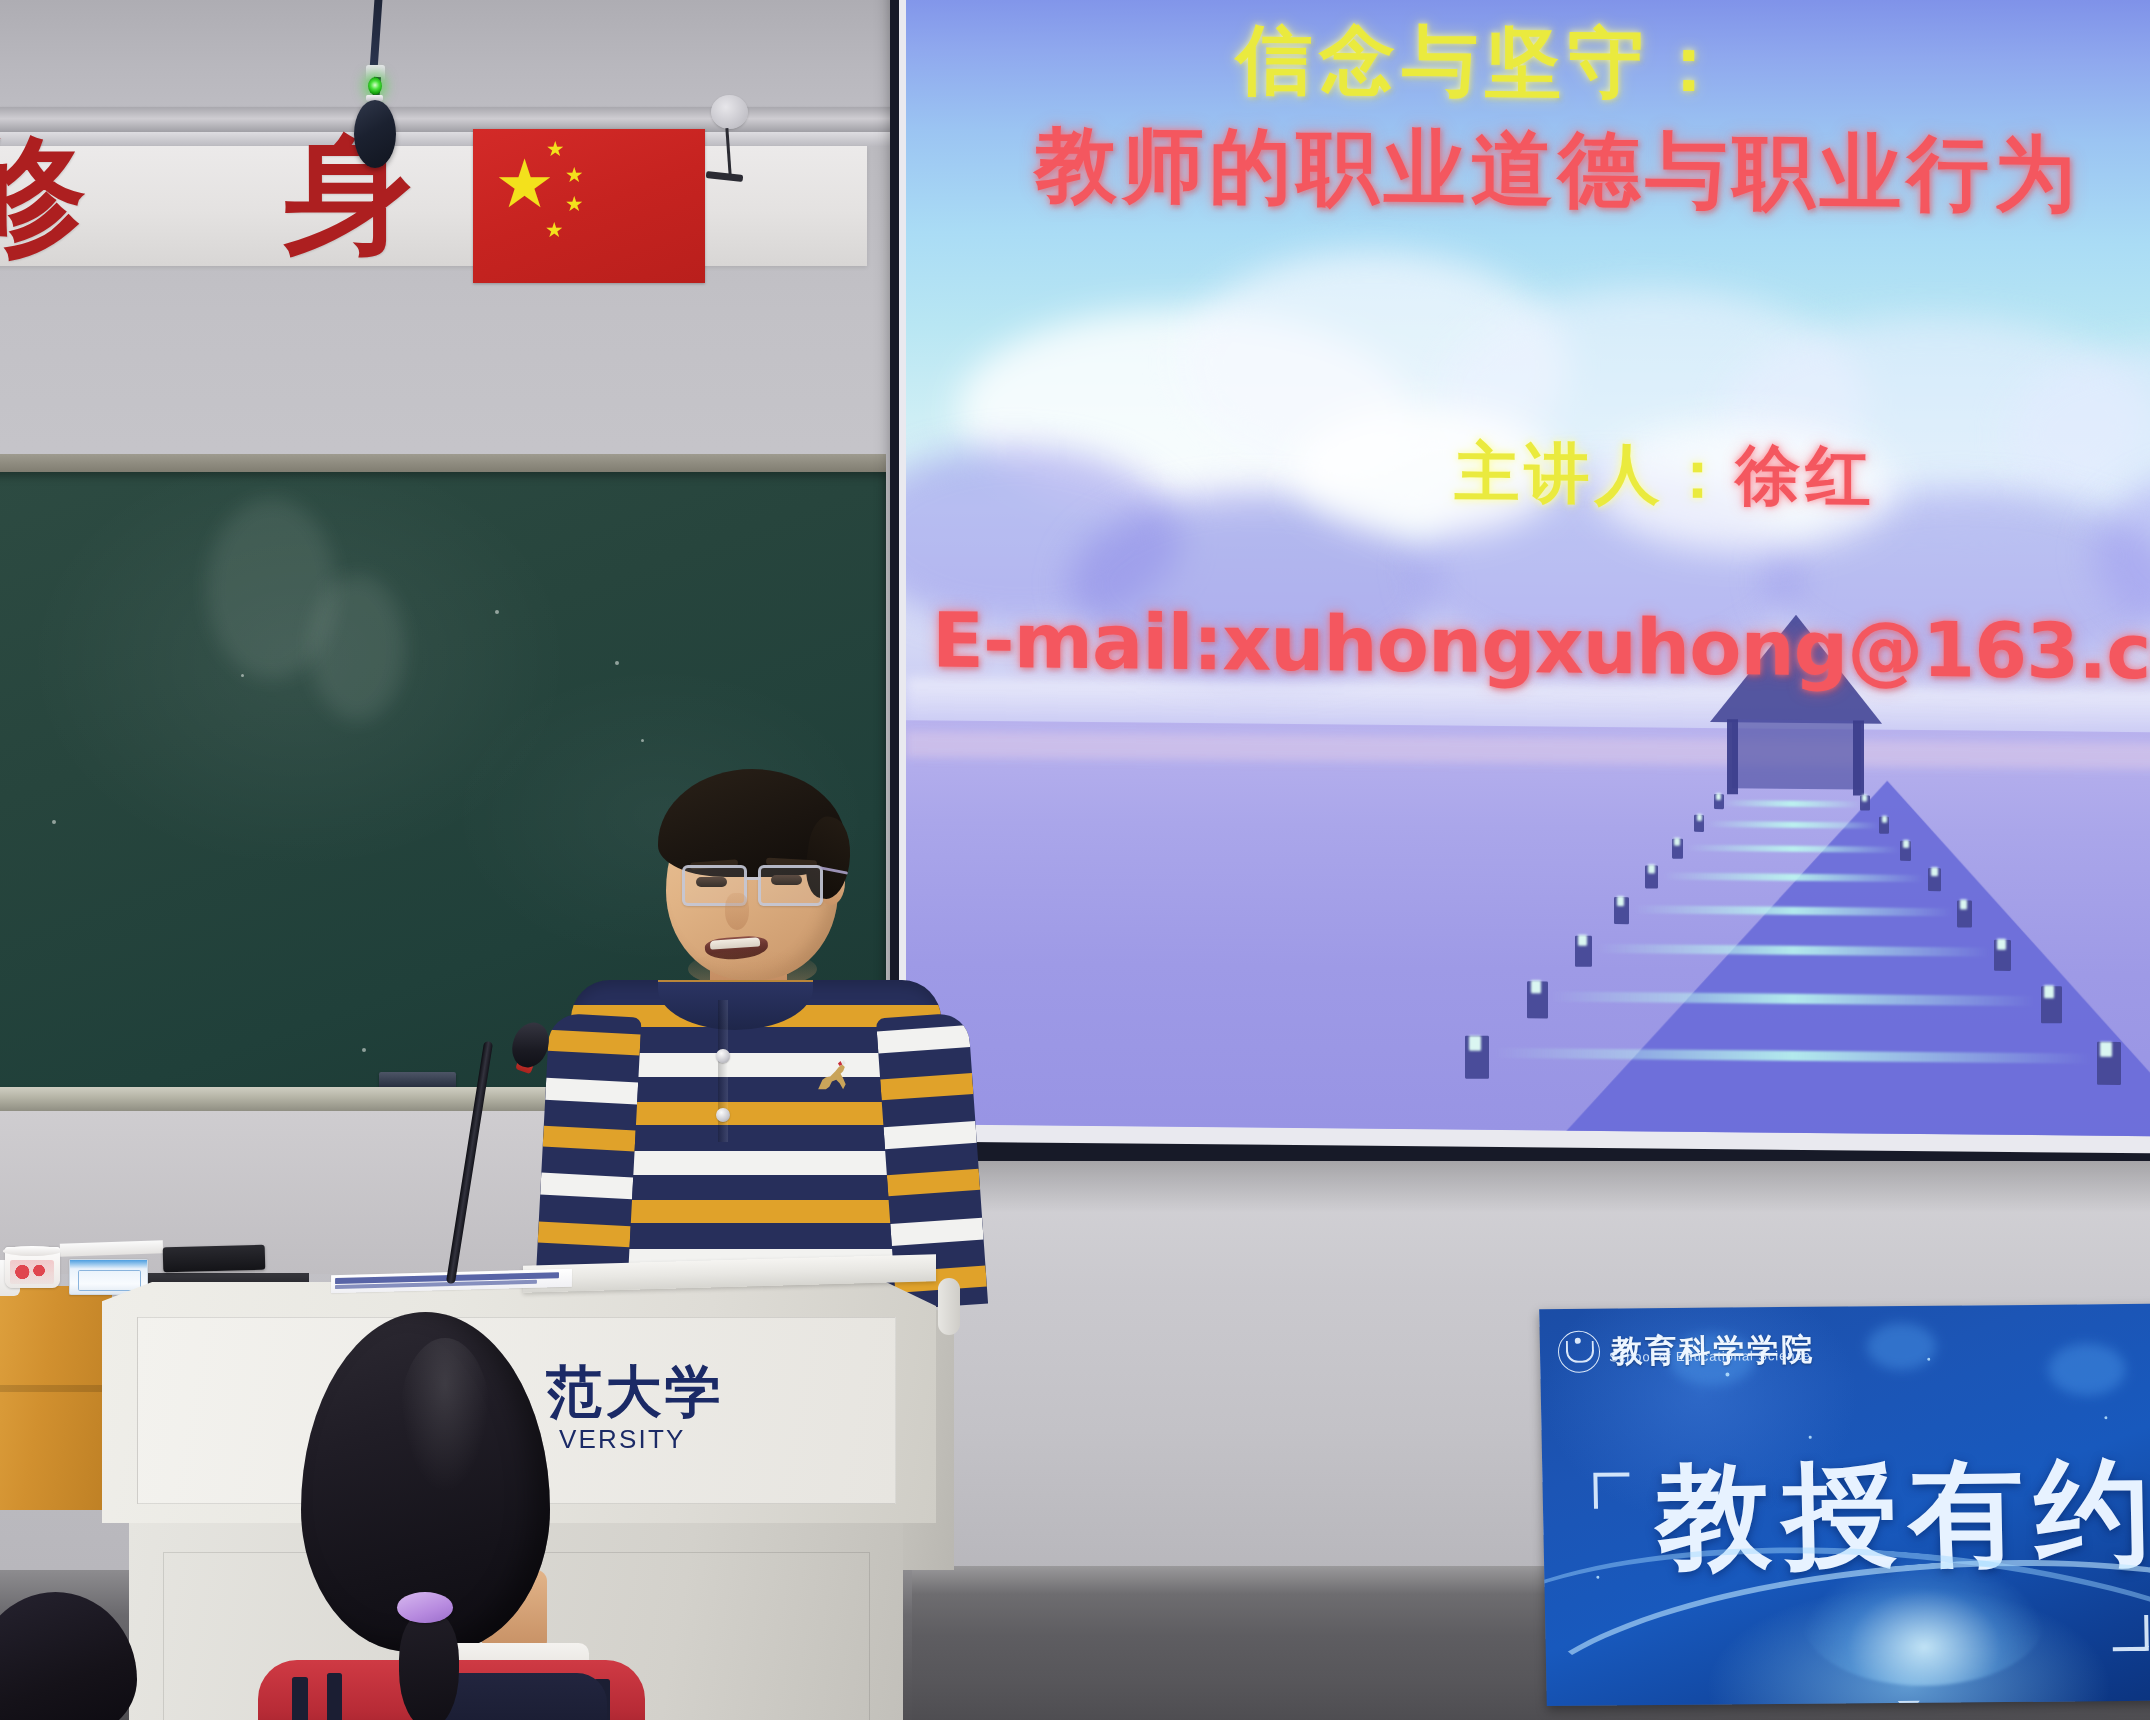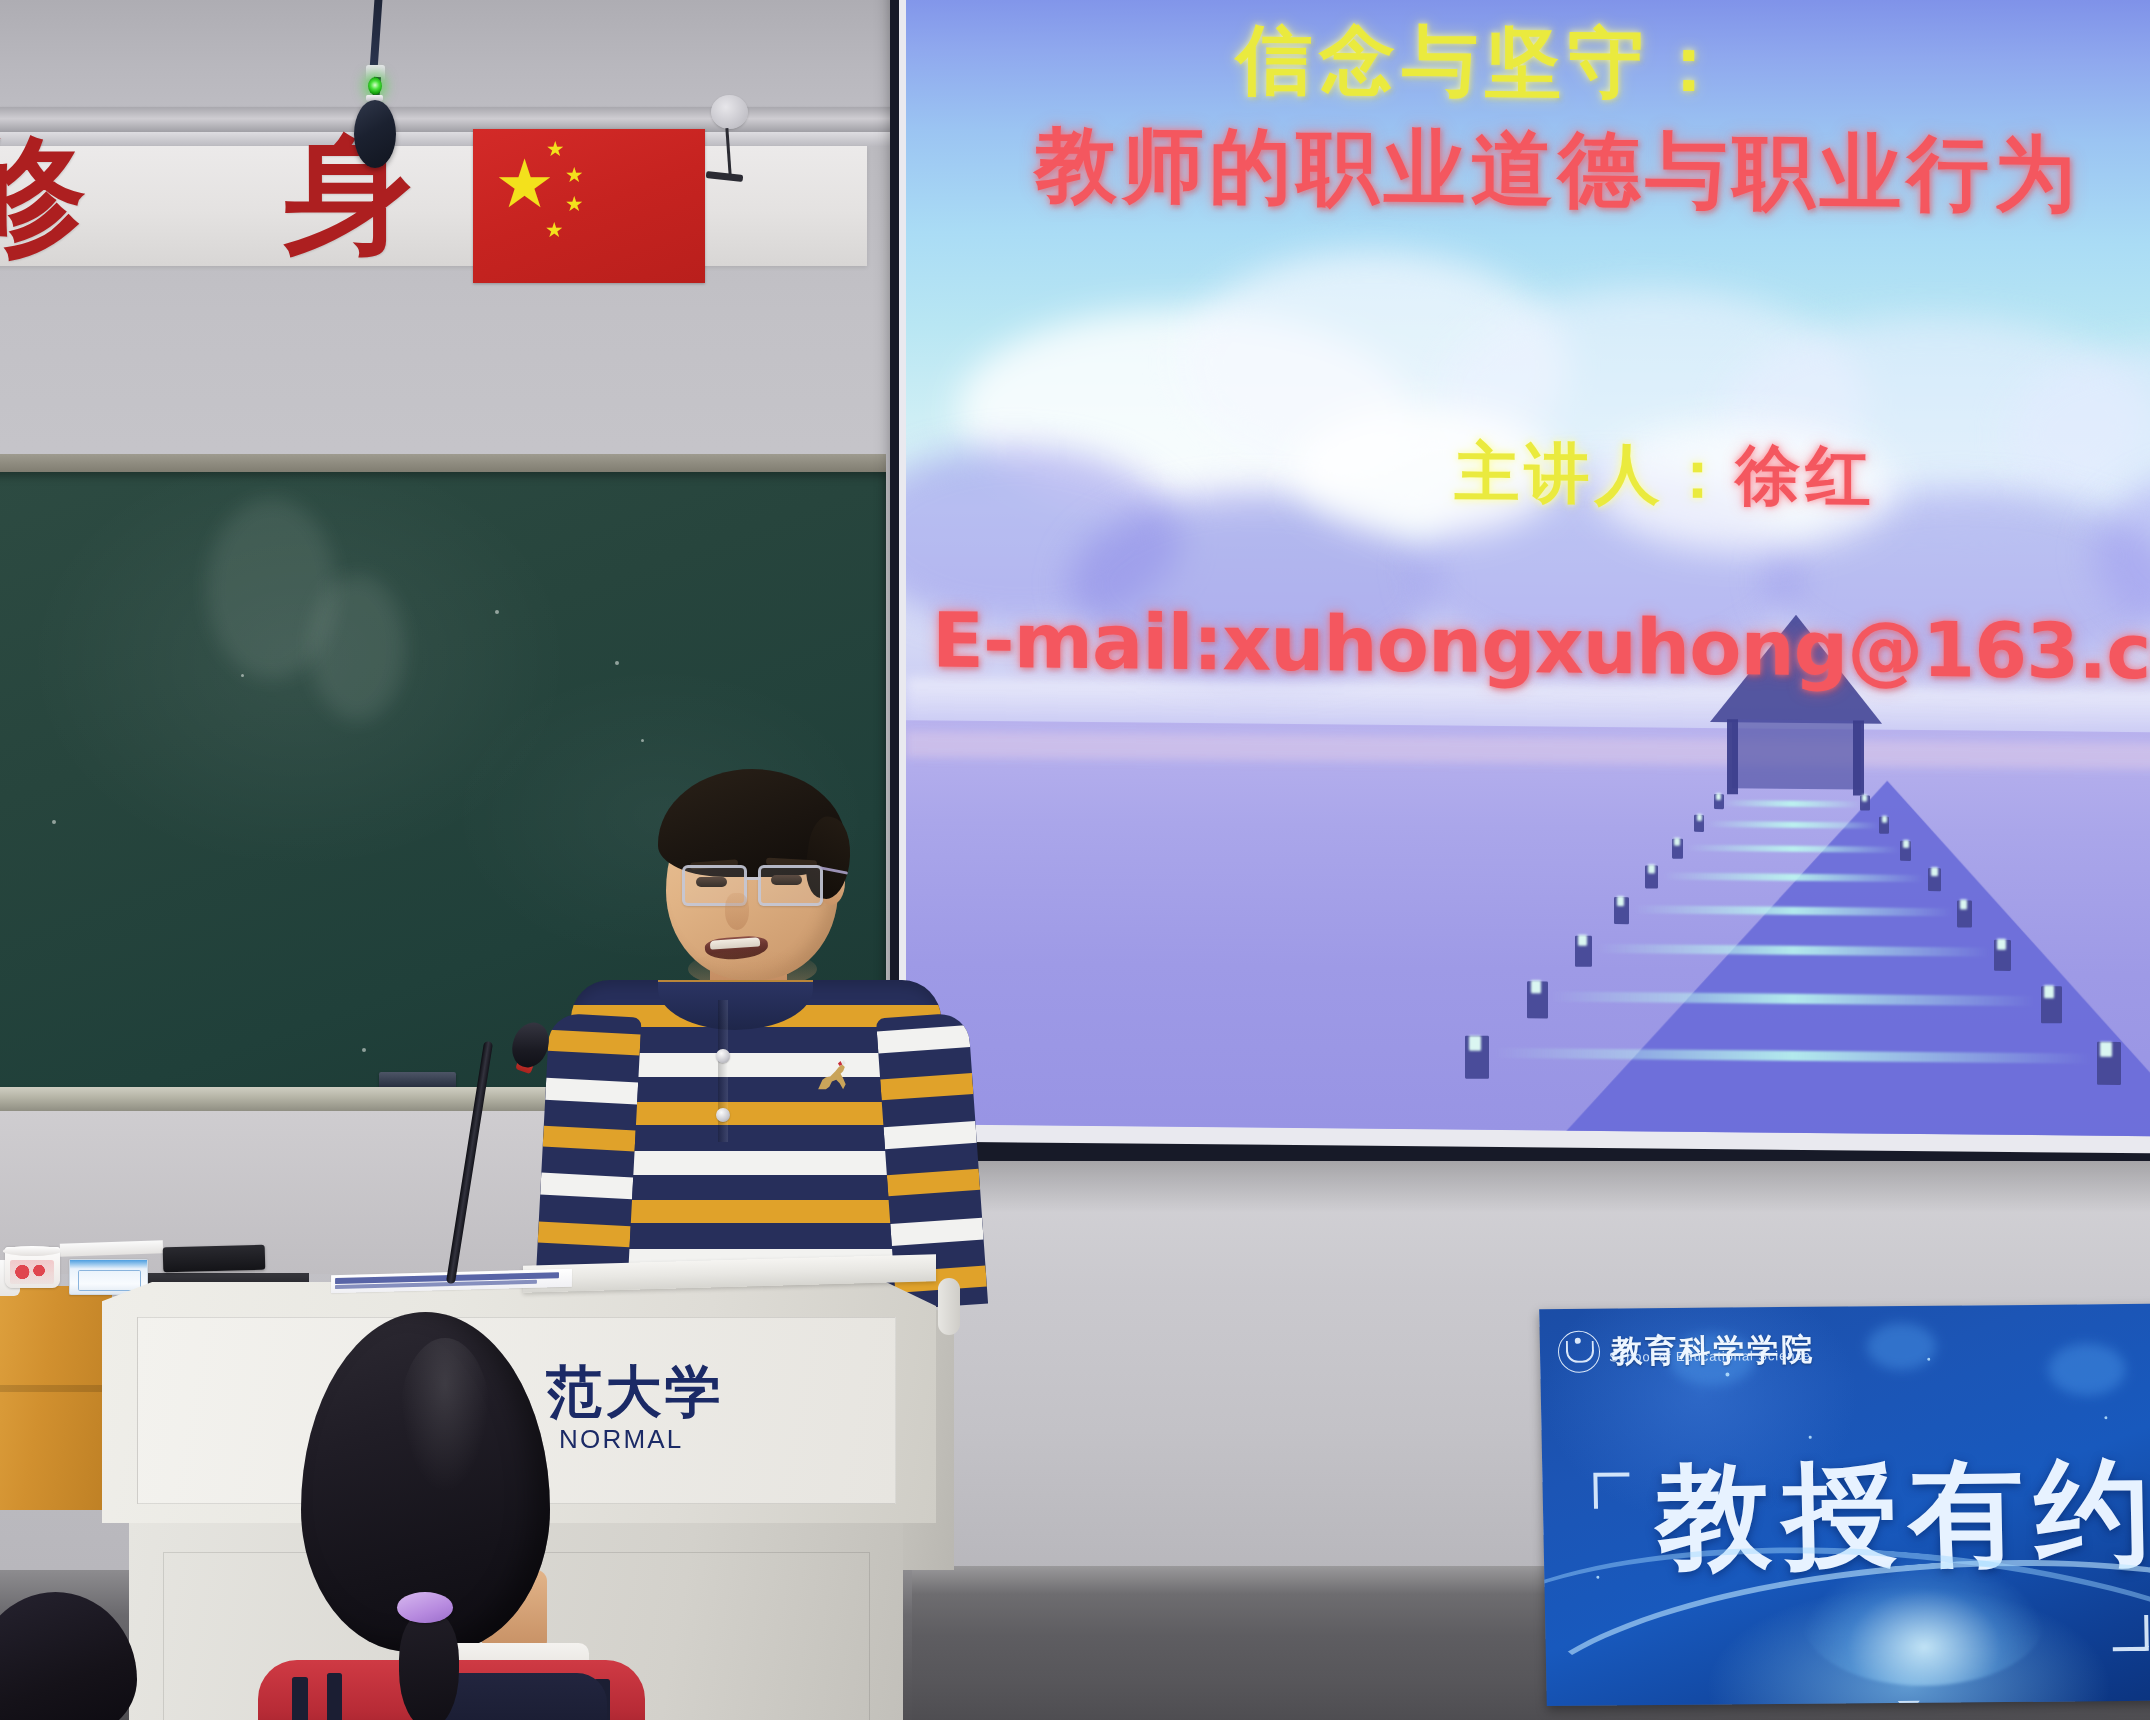--- a/index.html
+++ b/index.html
@@ -924,21 +924,21 @@
   <div class="podium-knob"></div>
   <div class="podium-panel"></div>
 
   <div class="univ-emblem">
     <div class="emblem-arc"></div>
     <div class="emblem-dot"></div>
     <div class="emblem-tri"></div>
     <div class="emblem-txt">ANHUI NORMAL</div>
   </div>
   <div class="univ-cn">范大学</div>
-  <div class="univ-en">NORMAL</div>
+  <div class="univ-en">VERSITY</div>
 
   <div class="podium-base"></div>
   <div class="podium-base-panel"></div>
 
   <div class="student">
     <div class="s-neck"></div>
     <div class="s-hair">
       <div class="s-hair-sheen"></div>
     </div>
     <div class="s-collar"></div>

